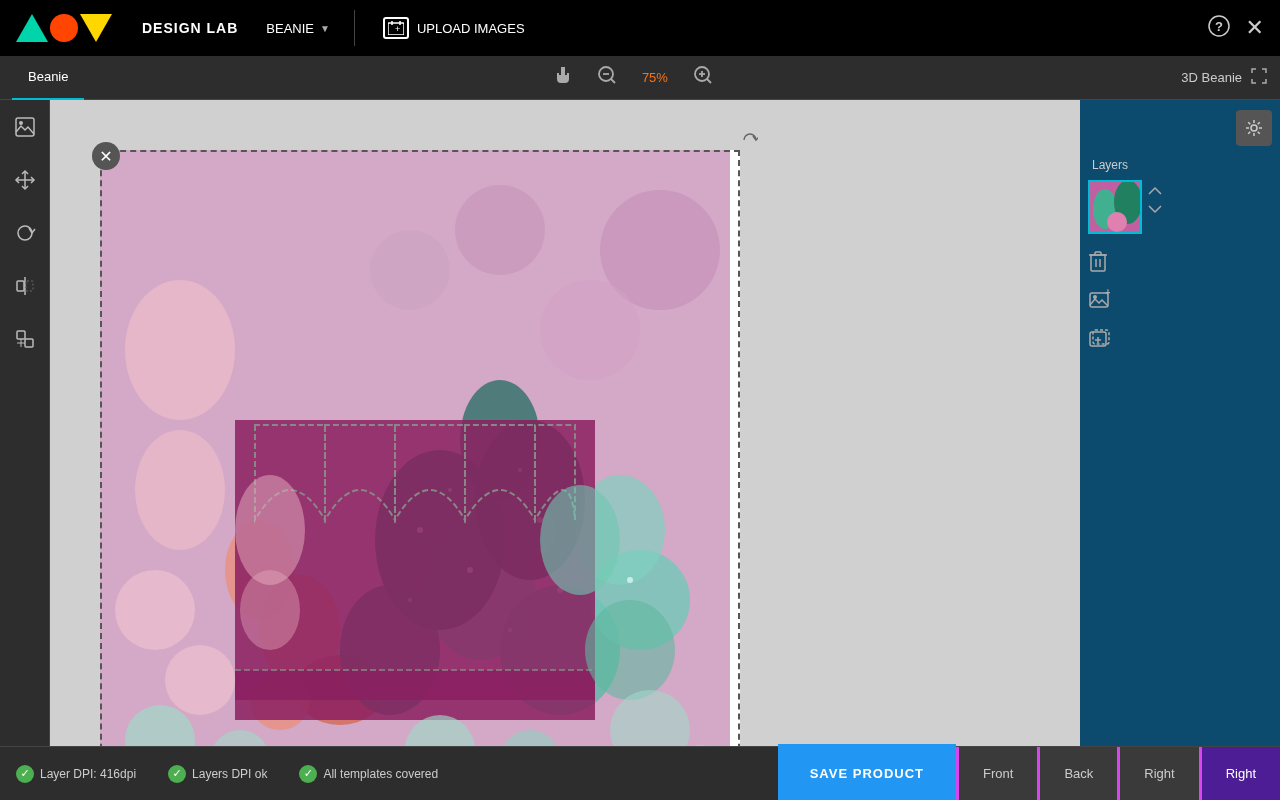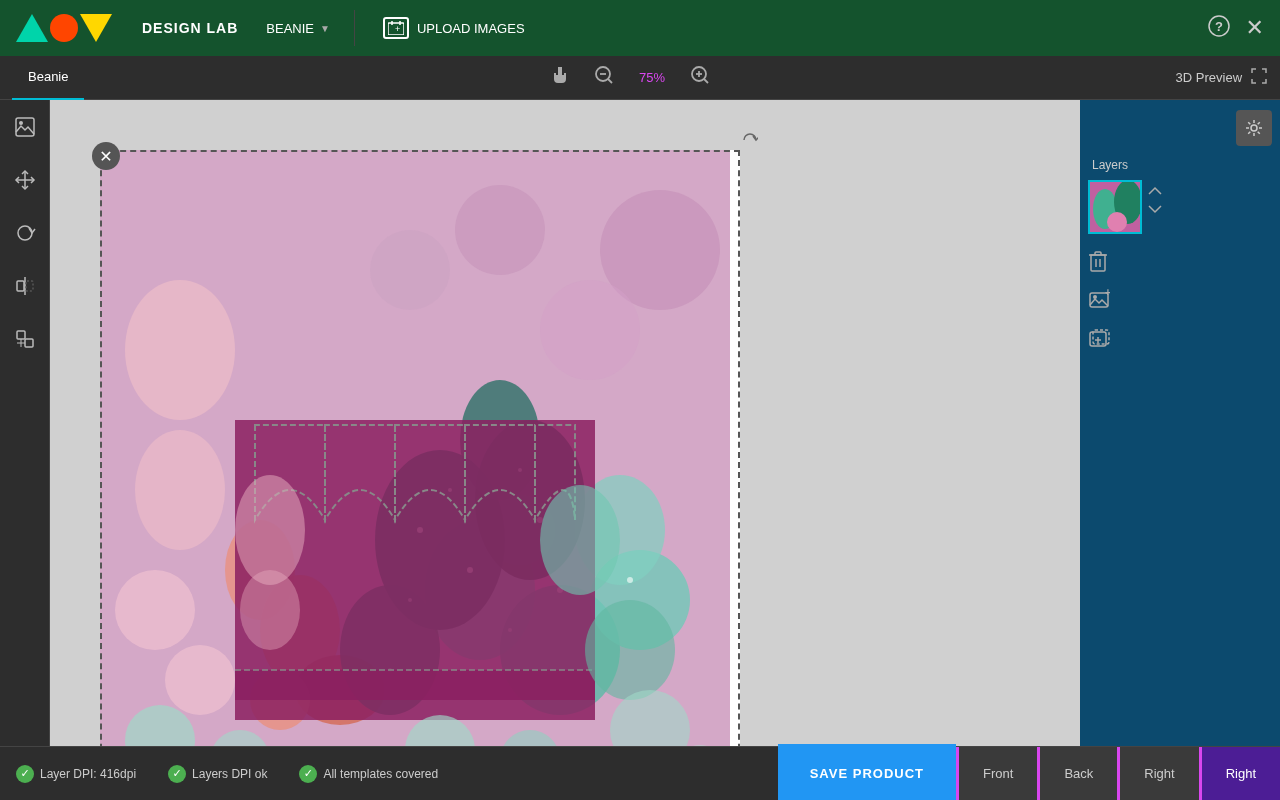--- a/index.html
+++ b/index.html
@@ -1,21 +1,21 @@
 <!DOCTYPE html>
 <html><head>
   <meta charset="utf-8">
   <style>
     * { margin: 0; padding: 0; box-sizing: border-box; }
     body { width: 1280px; height: 800px; overflow: hidden; background: #3a3a3a; font-family: Arial, sans-serif; }
 
     
     #top-nav {
       width: 1280px; height: 56px;
-      background: #14532d;
+      background: #000000;
       display: flex; align-items: center;
       position: relative; z-index: 10;
     }
     #logo-area {
       display: flex; align-items: center;
       padding: 0 16px; gap: 0;
     }
     .logo-triangle { width: 0; height: 0; border-left: 16px solid transparent; border-right: 16px solid transparent; border-bottom: 28px solid #00d4aa; margin-right: 2px; }
     .logo-circle { width: 28px; height: 28px; border-radius: 50%; background: #ff4500; margin-right: 2px; }
     .logo-chevron { width: 0; height: 0; border-left: 16px solid transparent; border-right: 16px solid transparent; border-top: 28px solid #ffd700; margin-right: 14px; }
@@ -54,21 +54,21 @@
     #tab-beanie {
       color: #fff; font-size: 13px;
       padding: 0 16px; height: 44px;
       display: flex; align-items: center;
       border-bottom: 2px solid #00bcd4;
       cursor: pointer;
     }
     .toolbar-spacer { flex: 1; }
     .toolbar-center { display: flex; align-items: center; gap: 12px; }
     .tool-btn { background: none; border: none; color: #ccc; cursor: pointer; font-size: 18px; padding: 4px 6px; }
-    #zoom-level { color: #d946ef; font-size: 13px; min-width: 40px; text-align: center; }
+    #zoom-level { color: #f97316; font-size: 13px; min-width: 40px; text-align: center; }
     .toolbar-right { display: flex; align-items: center; gap: 8px; }
     #preview-label { color: #ccc; font-size: 13px; }
     #expand-btn { background: none; border: none; color: #ccc; cursor: pointer; font-size: 16px; }
 
     
     #main-area {
       display: flex;
       width: 1280px;
       height: calc(800px - 56px - 44px - 54px); 
     }
@@ -275,21 +275,21 @@
       <svg width="20" height="20" viewBox="0 0 20 20">
         <circle cx="9" cy="9" r="7" fill="none" stroke="#aaa" stroke-width="1.8"></circle>
         <line x1="6" y1="9" x2="12" y2="9" stroke="#aaa" stroke-width="1.8"></line>
         <line x1="9" y1="6" x2="9" y2="12" stroke="#aaa" stroke-width="1.8"></line>
         <line x1="14" y1="14" x2="18" y2="18" stroke="#aaa" stroke-width="1.8"></line>
       </svg>
     </button>
   </div>
   <div class="toolbar-spacer"></div>
   <div class="toolbar-right">
-    <span id="preview-label">3D Preview</span>
+    <span id="preview-label">3D Beanie</span>
     <button id="expand-btn">
       <svg width="18" height="18" viewBox="0 0 18 18">
         <polyline points="2,6 2,2 6,2" fill="none" stroke="#aaa" stroke-width="1.5"></polyline>
         <polyline points="12,2 16,2 16,6" fill="none" stroke="#aaa" stroke-width="1.5"></polyline>
         <polyline points="16,12 16,16 12,16" fill="none" stroke="#aaa" stroke-width="1.5"></polyline>
         <polyline points="6,16 2,16 2,12" fill="none" stroke="#aaa" stroke-width="1.5"></polyline>
       </svg>
     </button>
   </div>
 </div>

